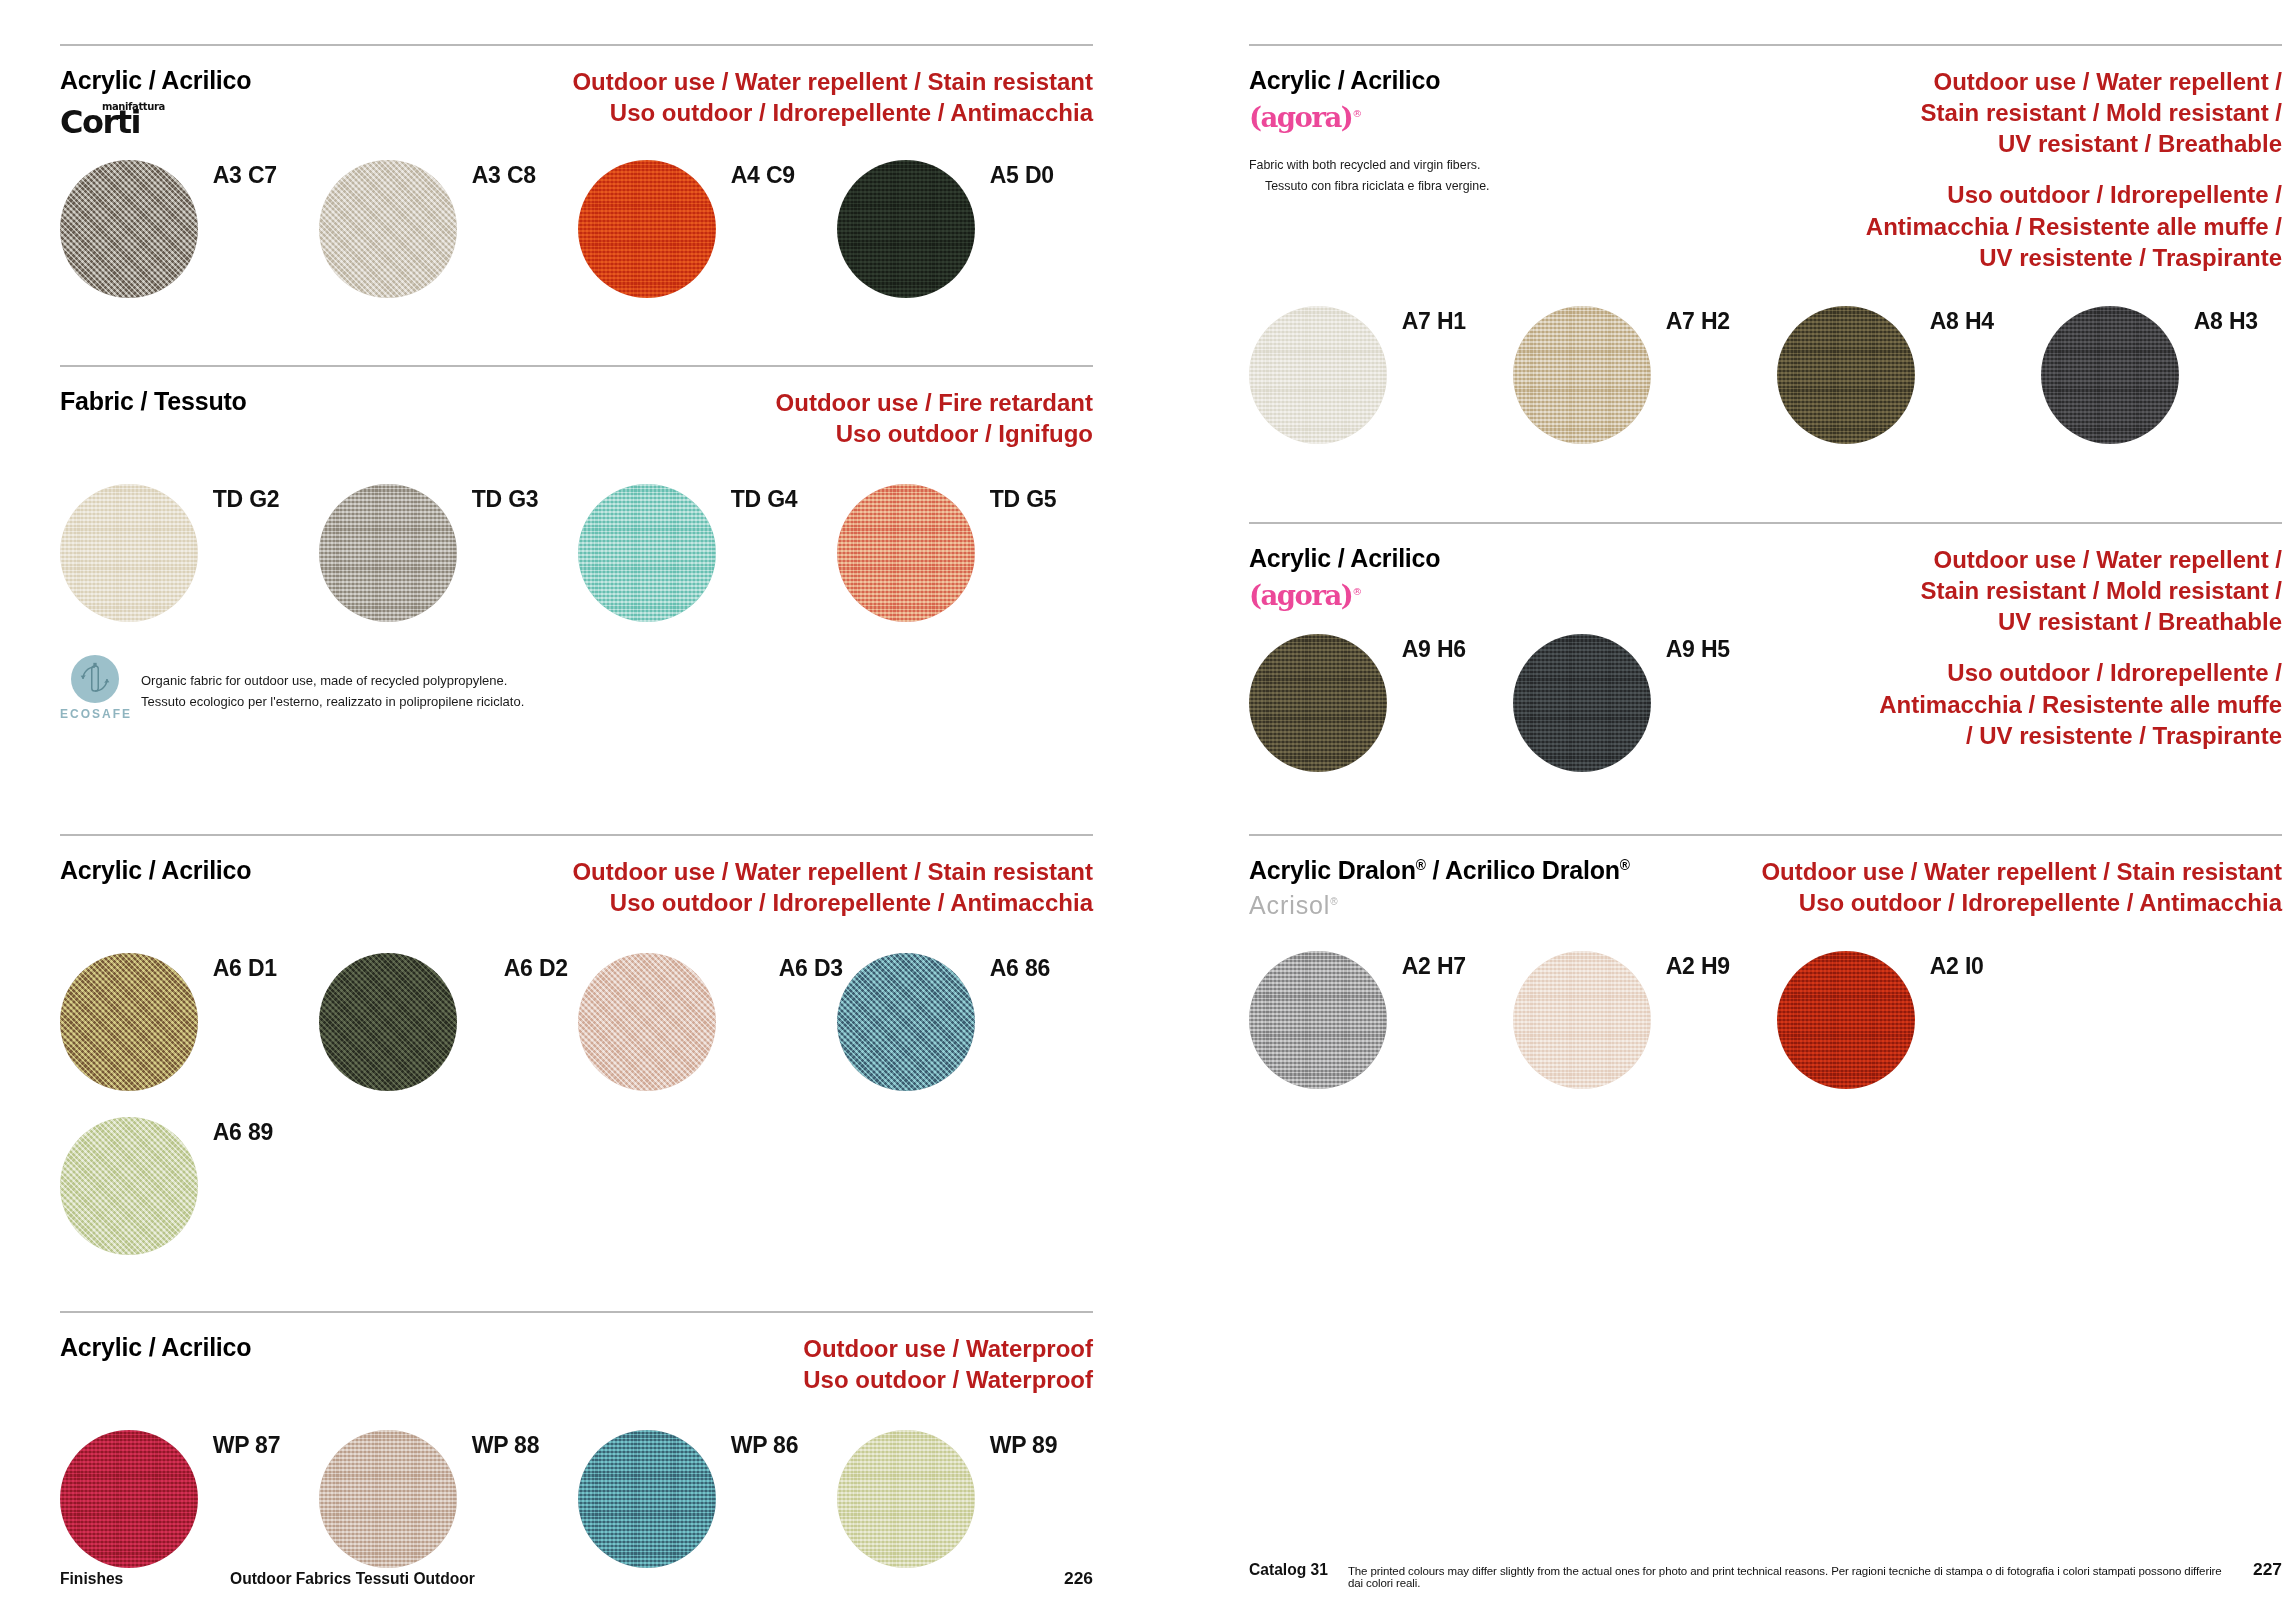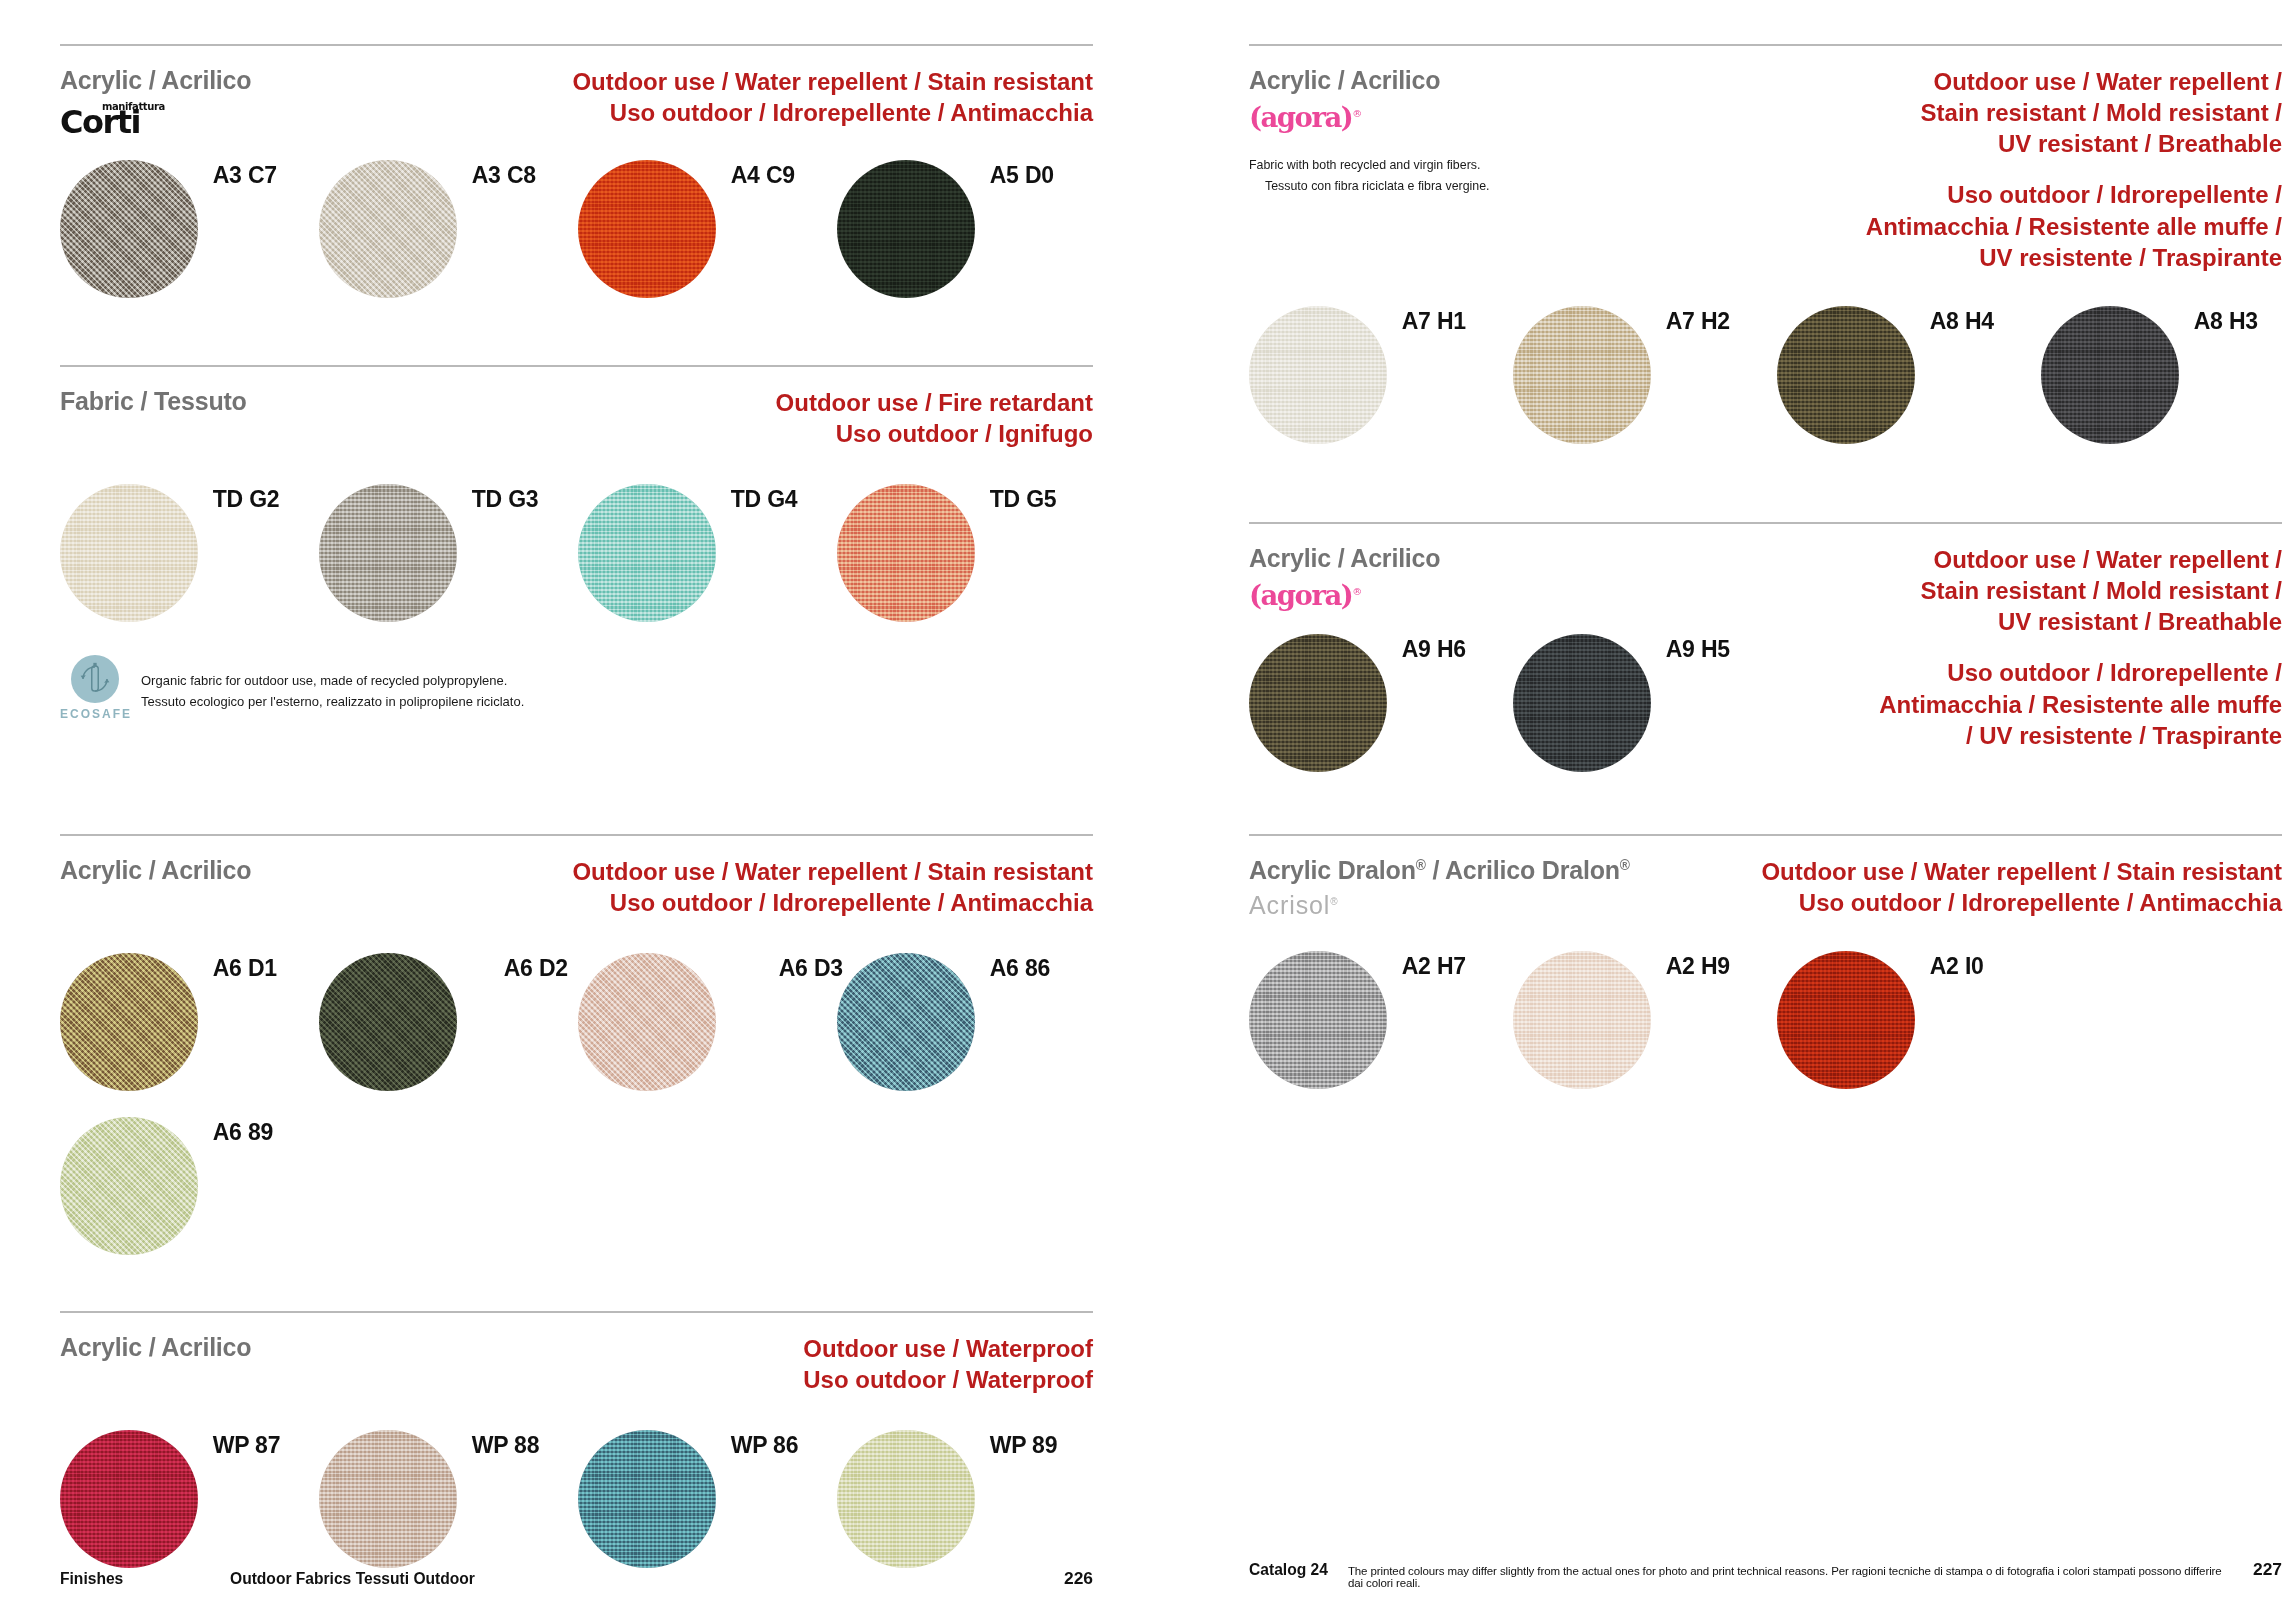--- a/index.html
+++ b/index.html
@@ -19,21 +19,21 @@
   
   .block{position:absolute;box-sizing:border-box;}
   .rule{height:1.8px;background:#b9b9b9;width:100%;}
 
   .hdr{display:flex;justify-content:space-between;align-items:flex-start;width:100%;}
   .hdr-left{flex:0 0 auto;}
   .hdr-right{flex:0 0 auto;text-align:right;}
 
   .title{
     font-size:25px;font-weight:700;letter-spacing:-0.2px;
-    line-height:1.18;color:#737373;white-space:nowrap;
+    line-height:1.18;color:#000000;white-space:nowrap;
   }
   .title sup{font-size:13.8px;vertical-align:super;font-weight:700;}
   .props{
     font-size:24px;font-weight:700;line-height:1.30;color:#b91c1c;
     white-space:pre-line;
   }
   .props-gap{height:20px;}
 
   
   .logo-corti{margin-top:9.2px;position:relative;height:37px;width:156px;}
@@ -392,19 +392,19 @@
           <div class="sw-label">A2 H9</div>
         </div>
         <div class="sw" style="width:264px;">
           <div class="sw-disc weave" style="background:#a8230f;"></div>
           <div class="sw-label">A2 I0</div>
         </div>
       </div>
     </div>
 
     <div class="footer" style="left:101px;width:1033px;justify-content:flex-start;">
-      <span style="flex:0 0 auto;">Catalog 24</span>
+      <span style="flex:0 0 auto;">Catalog 31</span>
       <span class="fnote" style="flex:1;margin-left:20px;padding-right:24px;">The printed colours may differ slightly from the actual ones for photo and print technical reasons. Per ragioni tecniche di stampa o di fotografia i colori stampati possono differire dai colori reali.</span>
       <span class="fpage">227</span>
     </div>
   </div>
 </div>
 
 
 </body></html>

